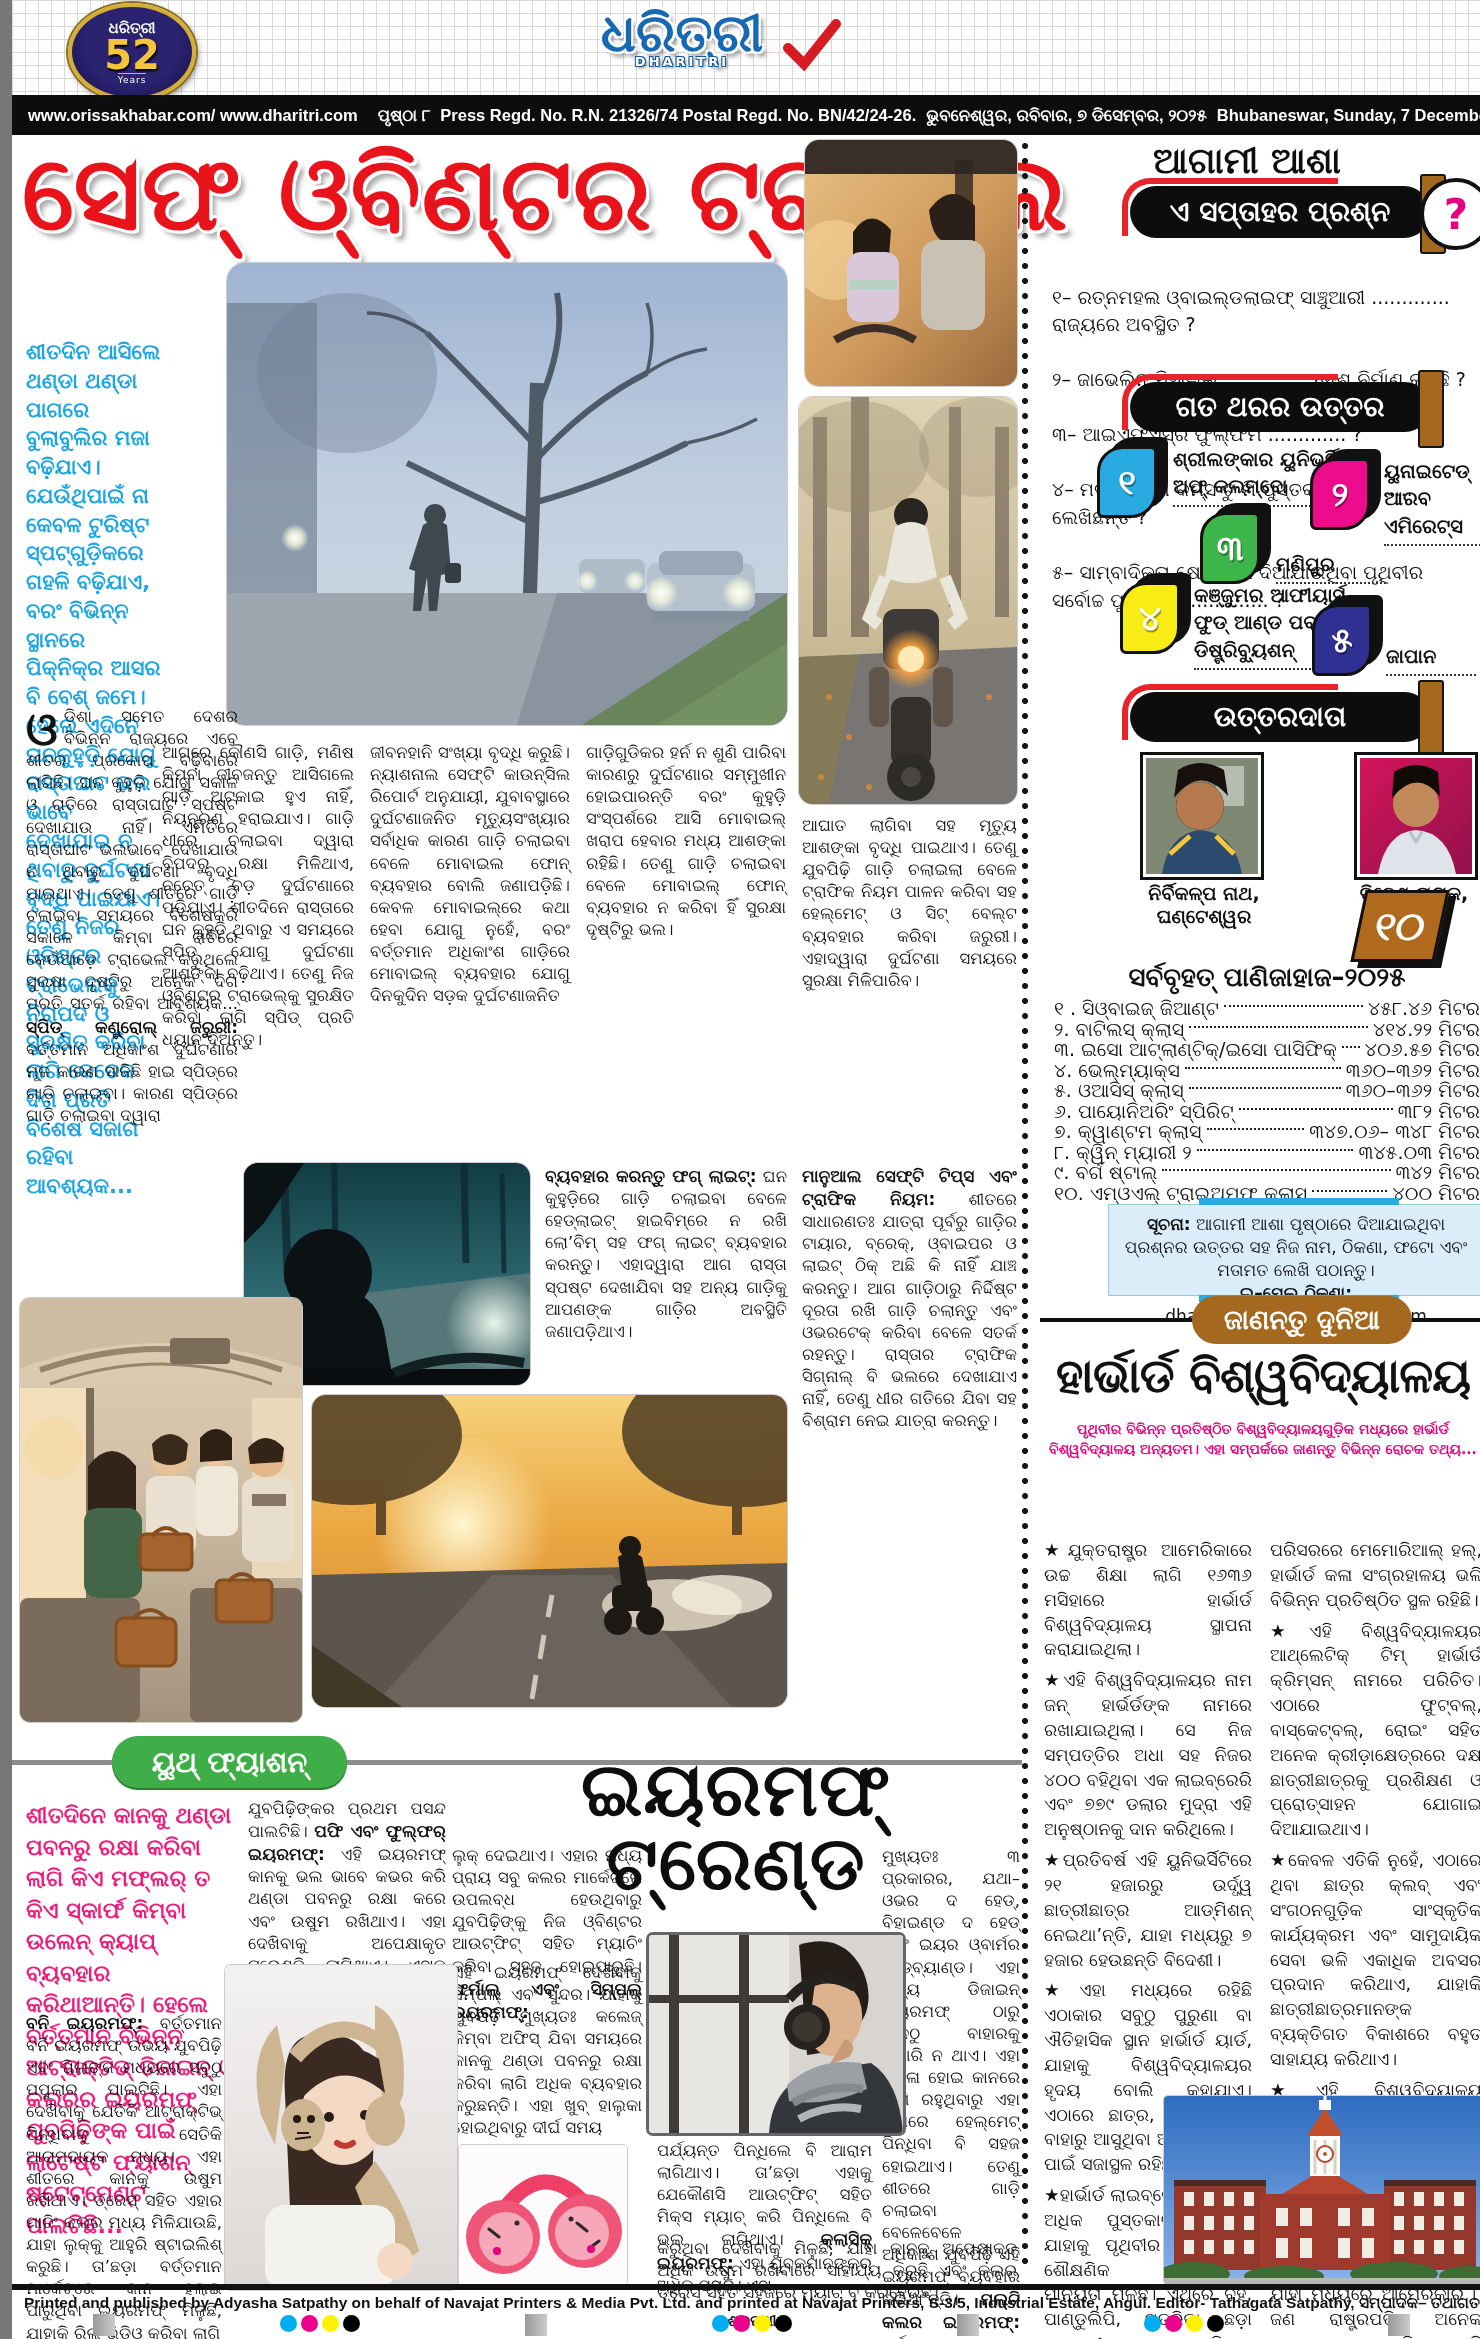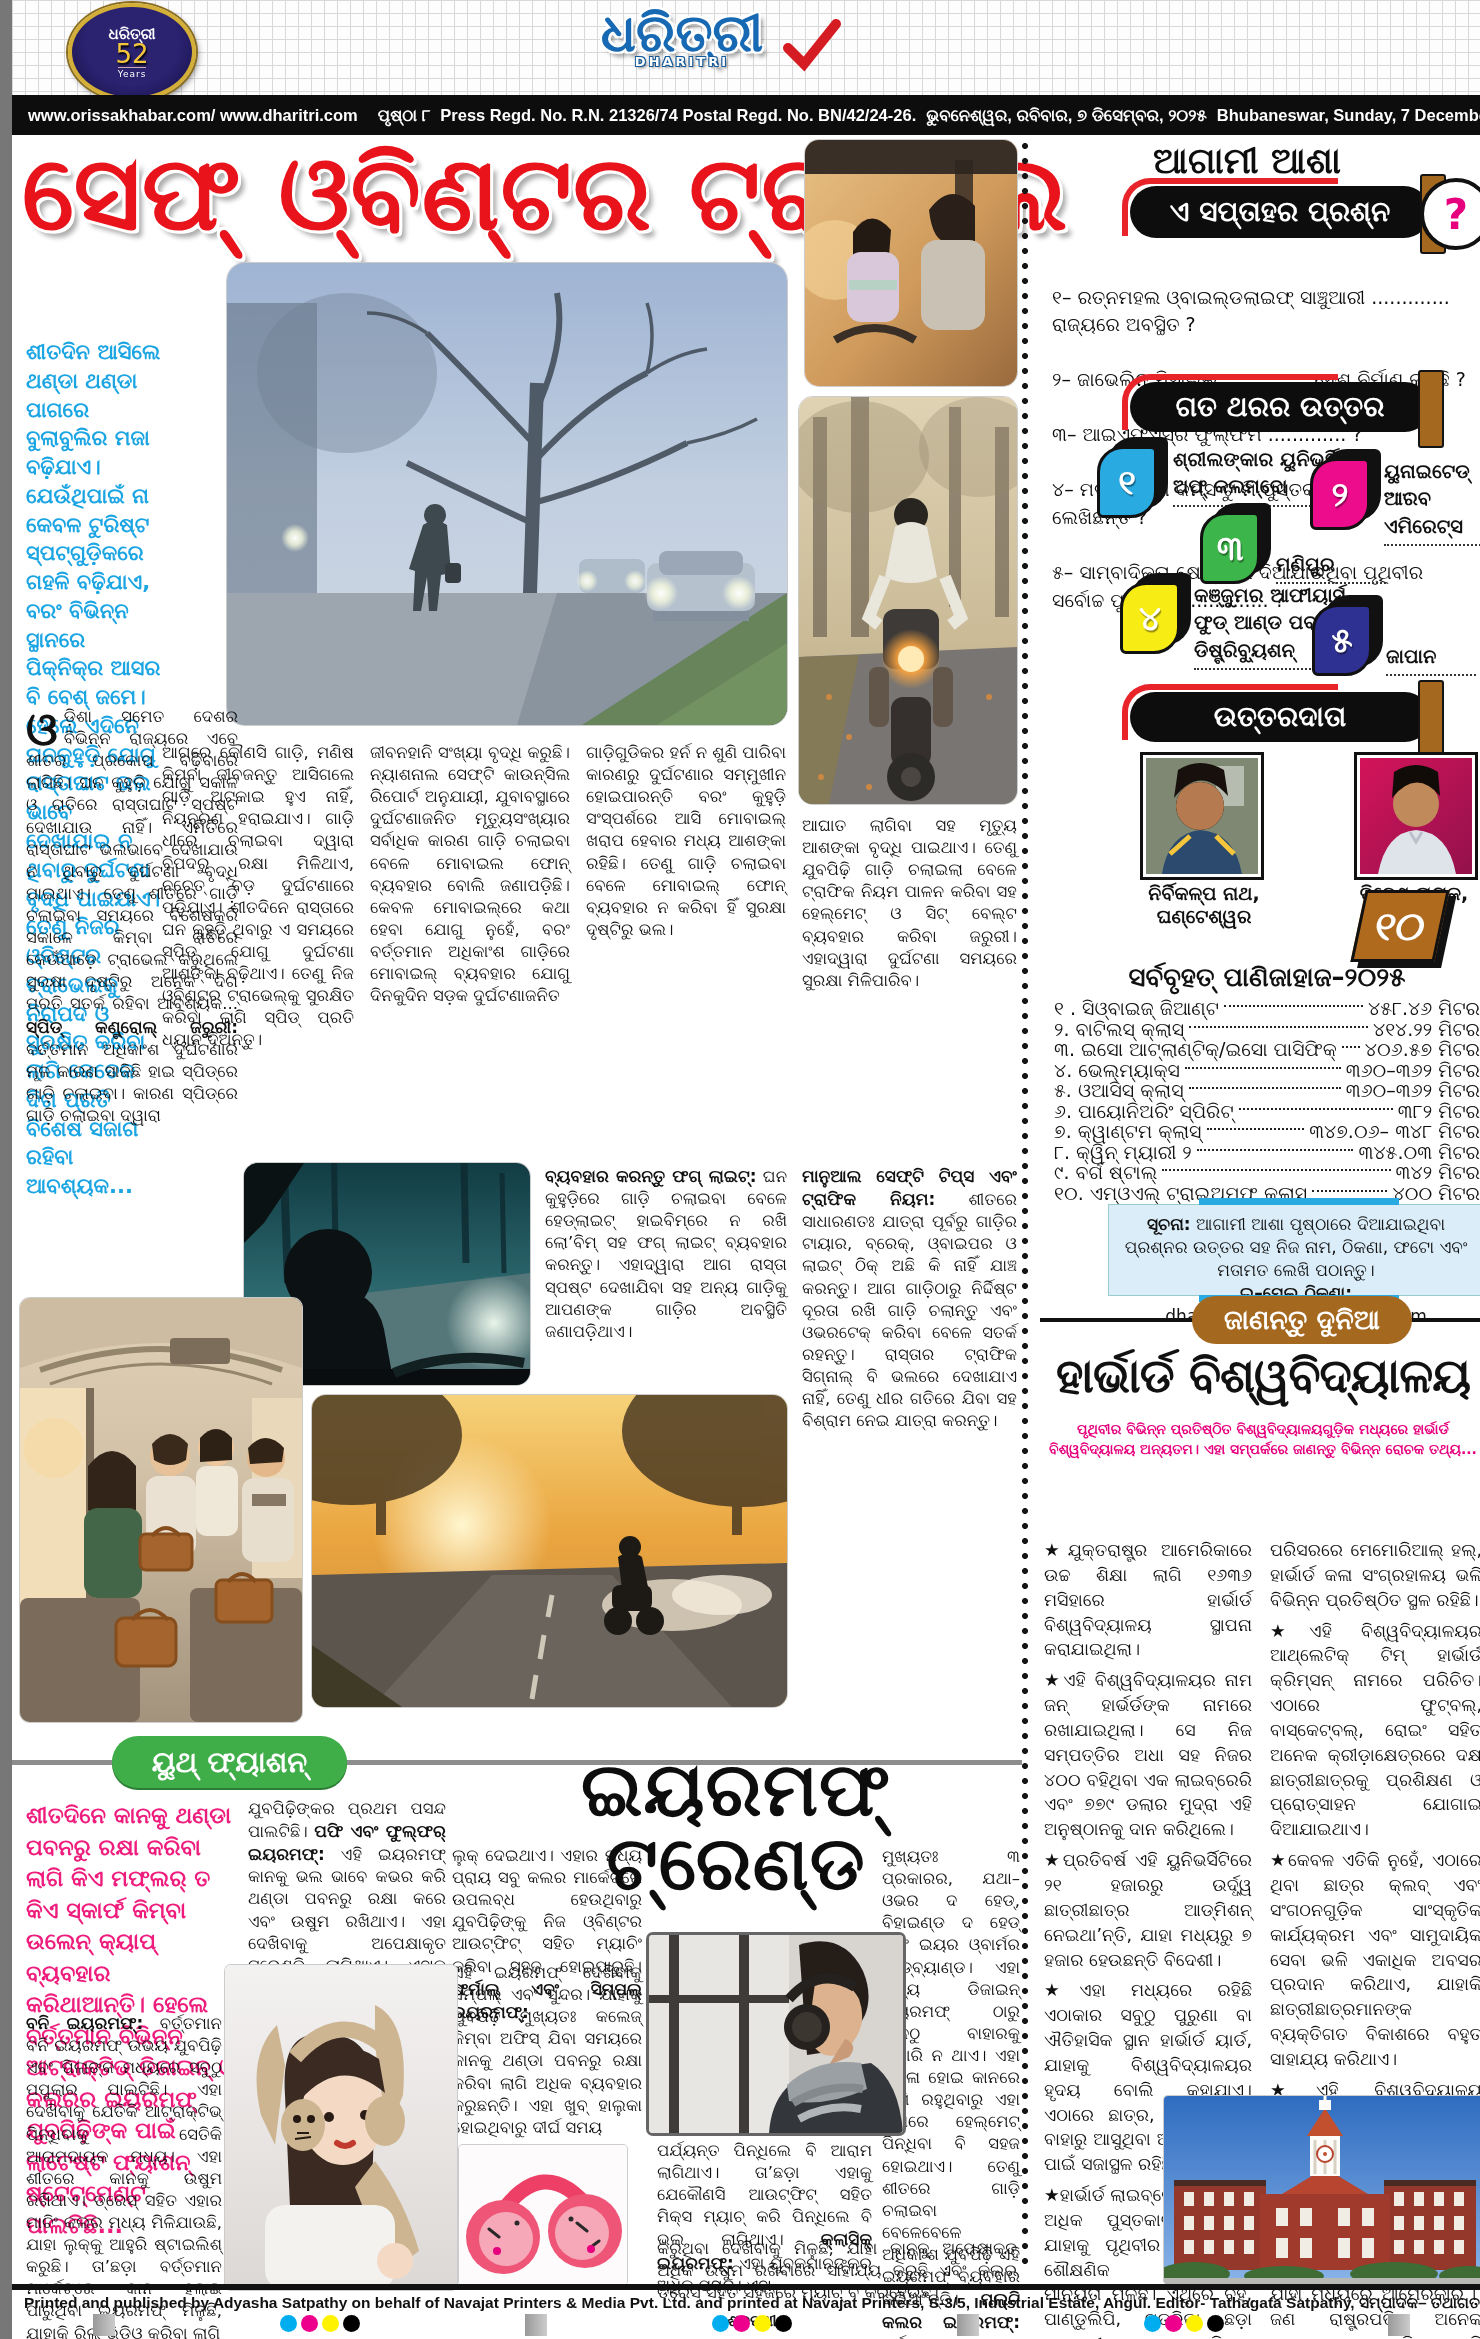--- a/index.html
+++ b/index.html
@@ -7,21 +7,21 @@
         font-family:"DejaVu Sans",sans-serif;color:#111;margin-left:12px;}
   .abs{position:absolute;}
   
   #gridstrip{left:0;top:0;width:1480px;height:95px;background-color:#fdfdfd;
     background-image:linear-gradient(#d8d8d8 1px,transparent 1px),linear-gradient(90deg,#d8d8d8 1px,transparent 1px);
     background-size:13px 13px;border-bottom:1px solid #bbb;}
   #badge52{left:56px;top:3px;width:120px;height:90px;background:radial-gradient(ellipse at 50% 40%,#2b2270 55%,#161043 100%);
     border-radius:50%;border:4px solid #d4af37;box-shadow:0 0 0 2px #8a6d1f,2px 3px 6px #0007;
     display:flex;flex-direction:column;align-items:center;justify-content:center;color:#fff;}
   #badge52 .b1{font-size:15px;font-weight:bold;}
-  #badge52 .b2{font-size:26px;font-weight:400;color:#f5c63c;line-height:.9;text-shadow:1px 2px 2px #000;text-align:right;}
+  #badge52 .b2{font-size:40px;font-weight:700;color:#f5c63c;line-height:.9;text-shadow:1px 2px 2px #000;text-align:right;}
   #badge52 .b3{font-size:9px;letter-spacing:1px;border-top:1px solid #caa;padding-top:1px;}
   #logo{left:545px;top:0px;width:250px;height:95px;text-align:center;}
   #logo .odia{font-size:52px;font-weight:900;color:#1769b3;line-height:1.3;
     text-shadow:2px 2px 0 #fff,-2px -2px 0 #fff,2px -2px 0 #fff,-2px 2px 0 #fff,4px 5px 4px #0006;}
   #logo .latin{font-size:13px;font-weight:bold;letter-spacing:3px;color:#fff;margin-top:-14px;
     text-shadow:1px 1px 0 #155a9a,-1px -1px 0 #155a9a,1px -1px 0 #155a9a,-1px 1px 0 #155a9a,2px 2px 3px #0008;}
   #swoosh{left:770px;top:18px;}
   #infobar{left:0;top:95px;width:1480px;height:40px;background:#0d0d0d;color:#fff;display:flex;
     align-items:center;gap:10px;padding:0 16px;box-sizing:border-box;
     font-family:"Liberation Sans",sans-serif;font-weight:bold;font-size:16.5px;white-space:nowrap;}

